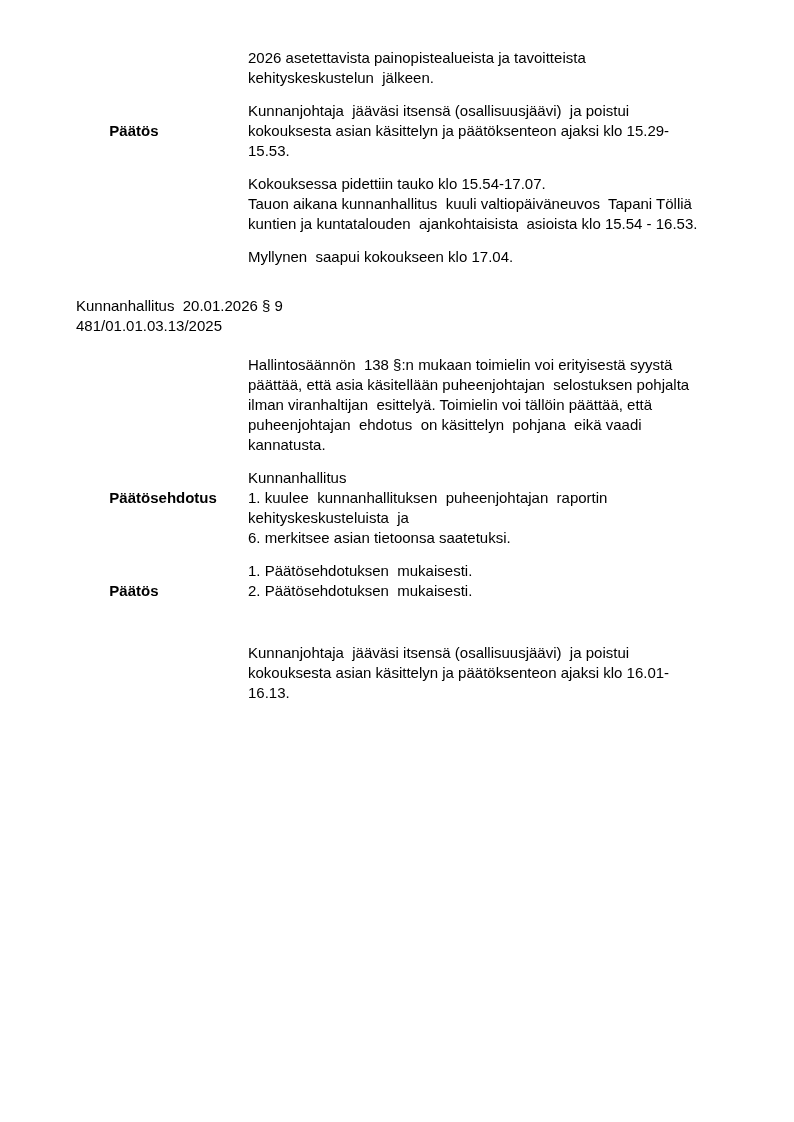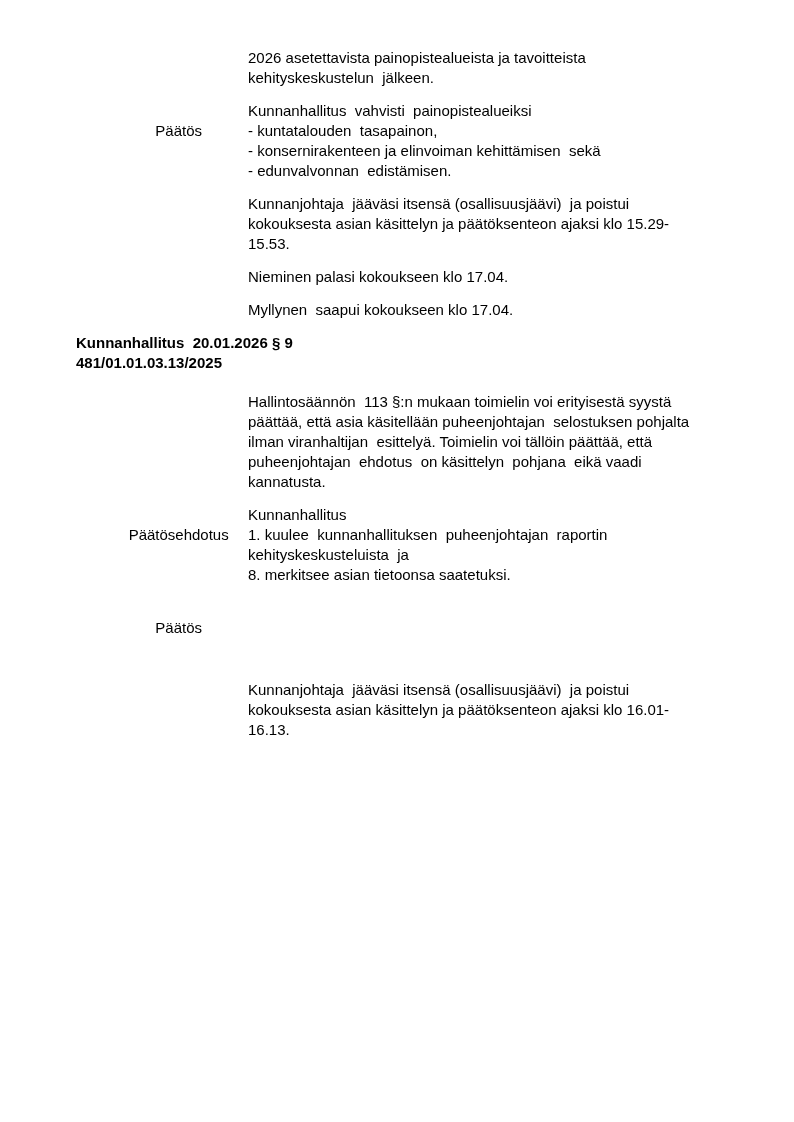--- a/index.html
+++ b/index.html
@@ -24,36 +24,34 @@
     top: 48px;
     width: 662px;
   }
   .row {
     display: flex;
     align-items: flex-start;
   }
   .label-col {
     flex: 0 0 172px;
     width: 172px;
-    font-weight: normal;
+    font-weight: bold;
     white-space: pre-wrap;
-    text-align: center;
   }
   .body-col {
     flex: 1 1 auto;
     width: 490px;
   }
   .par {
     margin: 0 0 13px 0;
     white-space: pre-wrap;
   }
   .case-header {
-    margin: 0 0 19px 0;
+    margin: 16px 0 19px 0;
     white-space: pre-wrap;
-    font-weight: bold;
   }
   .closing-row {
     margin-top: 22px;
   }
 </style>
 </head>
 <body>
 
 <div class="page">
   <div class="content">
@@ -64,64 +62,66 @@
         <p class="par">2026 asetettavista painopistealueista ja tavoitteista
 kehityskeskustelun  jälkeen.</p>
       </div>
     </div>
 
     <div class="row">
       <div class="label-col">
         <span>Päätös</span>
       </div>
       <div class="body-col">
-        <p class="par">Kunnanhallitus  vahvisti  painopistealueiksi
-- kuntatalouden  tasapainon,
-- konsernirakenteen ja elinvoiman kehittämisen  sekä
-- edunvalvonnan  edistämisen.</p>
         <p class="par">Kunnanjohtaja  jääväsi itsensä (osallisuusjäävi)  ja poistui
 kokouksesta asian käsittelyn ja päätöksenteon ajaksi klo 15.29-
 15.53.</p>
-        <p class="par">Nieminen palasi kokoukseen klo 17.04.</p>
+        <p class="par">Kokouksessa pidettiin tauko klo 15.54-17.07.
+Tauon aikana kunnanhallitus  kuuli valtiopäiväneuvos  Tapani Tölliä
+kuntien ja kuntatalouden  ajankohtaisista  asioista klo 15.54 - 16.53.</p>
         <p class="par">Myllynen  saapui kokoukseen klo 17.04.</p>
       </div>
     </div>
 
     <p class="case-header">Kunnanhallitus  20.01.2026 § 9
 481/01.01.03.13/2025</p>
 
     <div class="row">
       <div class="label-col"></div>
       <div class="body-col">
-        <p class="par">Hallintosäännön  113 §:n mukaan toimielin voi erityisestä syystä
+        <p class="par">Hallintosäännön  138 §:n mukaan toimielin voi erityisestä syystä
 päättää, että asia käsitellään puheenjohtajan  selostuksen pohjalta
 ilman viranhaltijan  esittelyä. Toimielin voi tällöin päättää, että
 puheenjohtajan  ehdotus  on käsittelyn  pohjana  eikä vaadi
 kannatusta.</p>
       </div>
     </div>
 
     <div class="row">
     </div>
 
     <div class="row">
       <div class="label-col">
         <span>Päätösehdotus</span>
       </div>
       <div class="body-col">
         <p class="par">Kunnanhallitus
 1. kuulee  kunnanhallituksen  puheenjohtajan  raportin
 kehityskeskusteluista  ja
-8. merkitsee asian tietoonsa saatetuksi.</p>
+6. merkitsee asian tietoonsa saatetuksi.</p>
       </div>
     </div>
 
     <div class="row">
       <div class="label-col">
         <span>Päätös</span>
+      </div>
+      <div class="body-col">
+        <p class="par">1. Päätösehdotuksen  mukaisesti.
+2. Päätösehdotuksen  mukaisesti.</p>
       </div>
     </div>
 
     <div class="row closing-row">
       <div class="label-col"></div>
       <div class="body-col">
         <p class="par">Kunnanjohtaja  jääväsi itsensä (osallisuusjäävi)  ja poistui
 kokouksesta asian käsittelyn ja päätöksenteon ajaksi klo 16.01-
 16.13.</p>
       </div>

